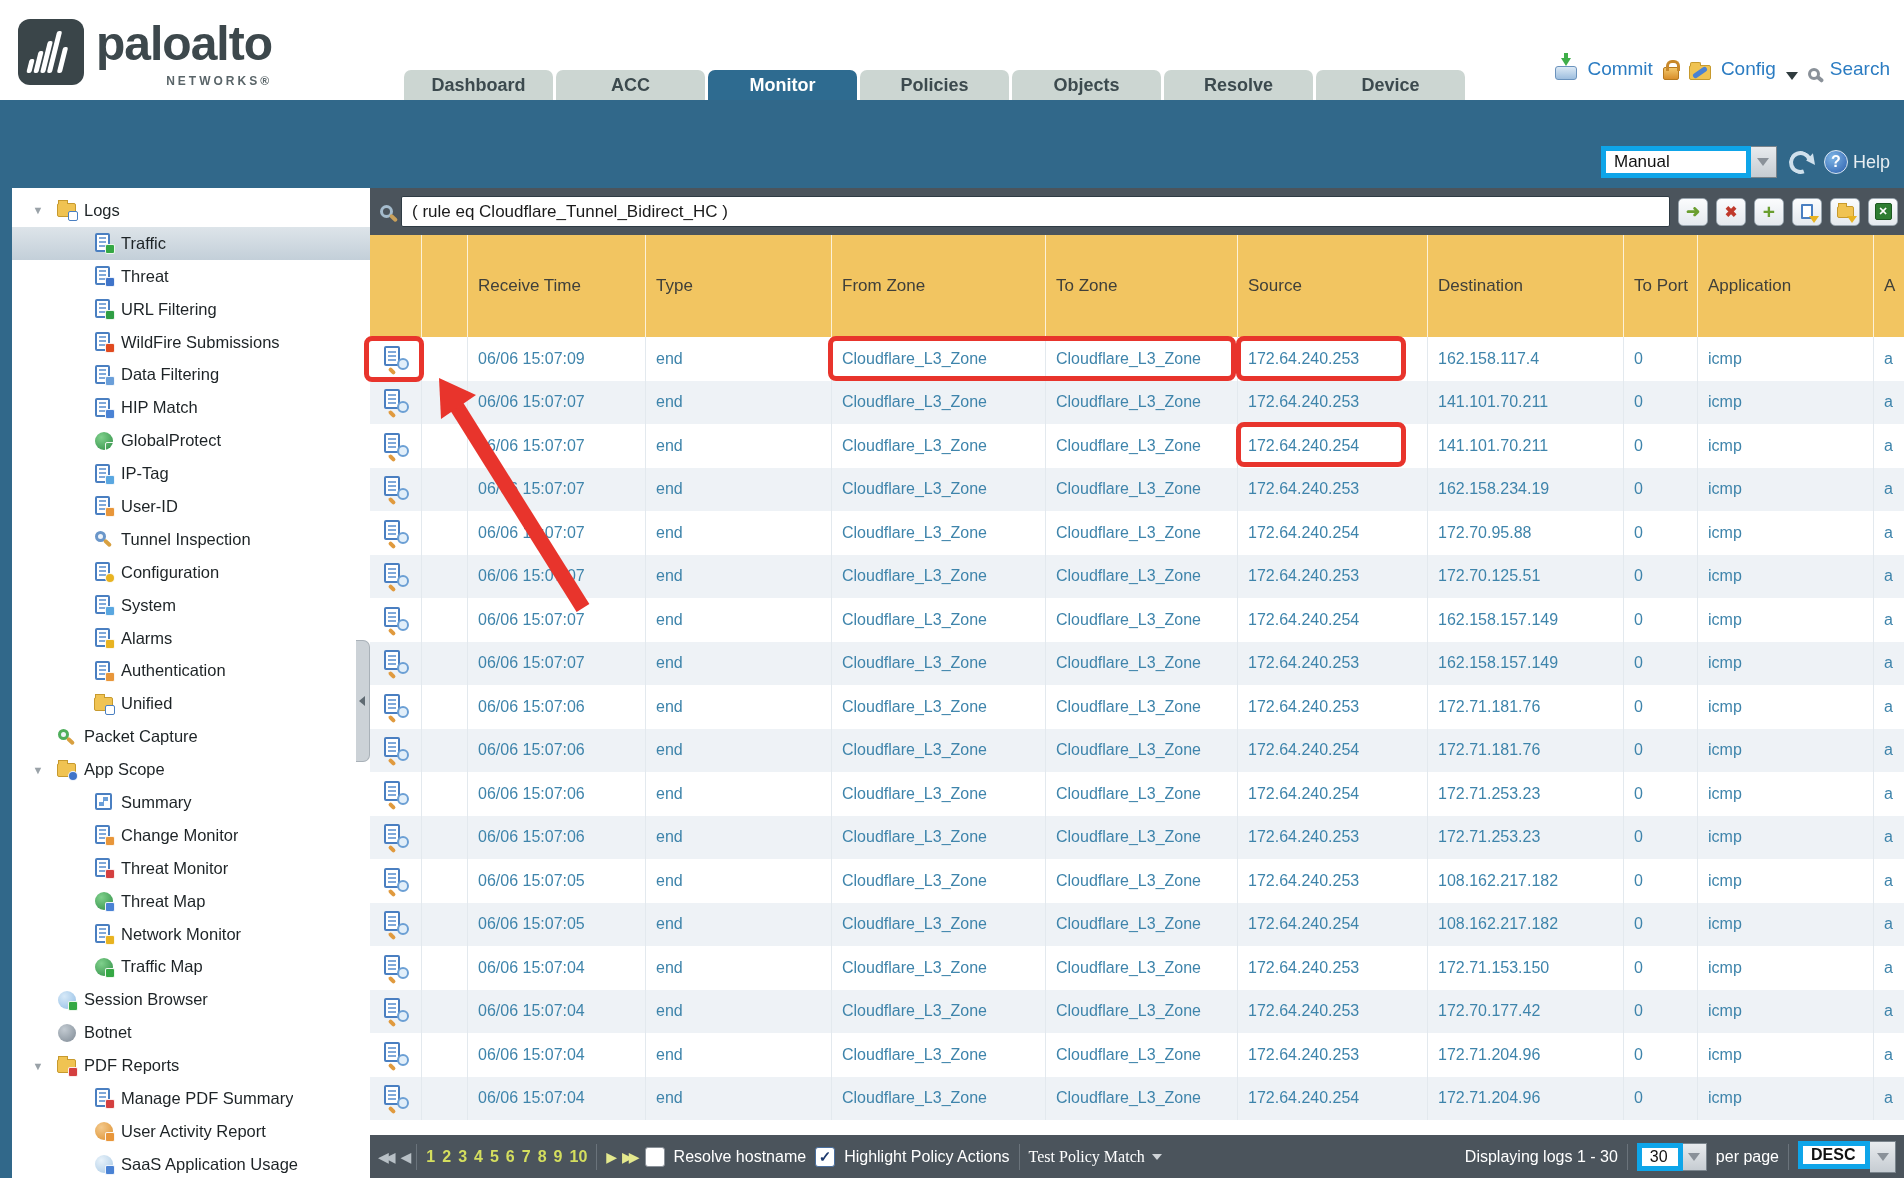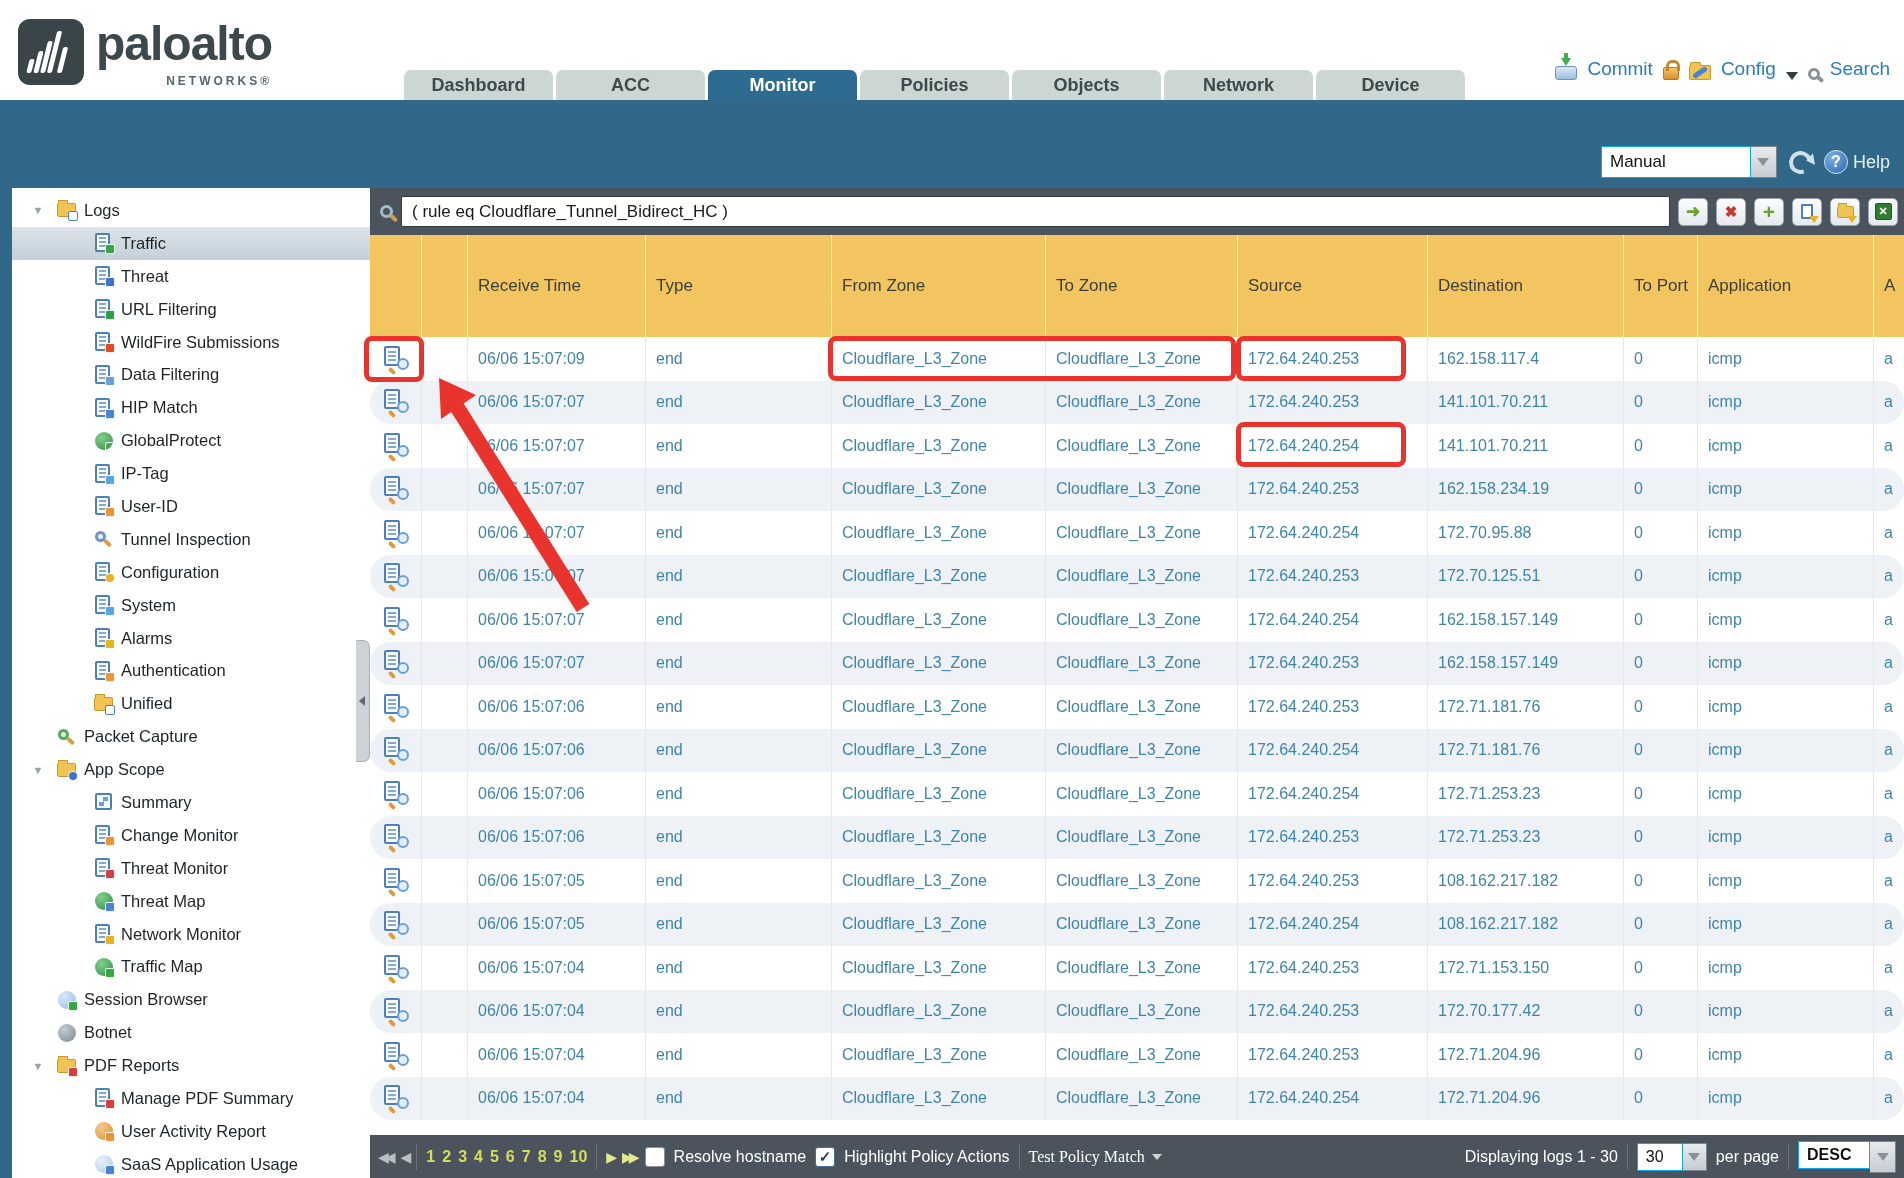--- a/index.html
+++ b/index.html
@@ -32,21 +32,21 @@
   .config-icon::before { content:""; position:absolute; top:-4px; left:0; width:9px; height:3px; background:#f0c352; border:1px solid #c79a2e; border-bottom:none; border-radius:2px 2px 0 0; }
   .config-icon::after { content:""; position:absolute; left:2px; top:4px; width:16px; height:5px; background:#4a82d4; border-radius:3px; transform:rotate(-35deg); }
   .caret-down { width:0; height:0; border-left:6px solid transparent; border-right:6px solid transparent; border-top:8px solid #2f3b3e; margin-top:4px; }
   .search-top-icon { width:12px; height:12px; border:3px solid #8a9199; border-radius:50%; position:relative; margin-top:2px; }
   .search-top-icon::after { content:""; position:absolute; width:8px; height:4px; background:#8a9199; border-radius:2px; transform:rotate(40deg); right:-7px; bottom:-4px; }
 
   
   .band { height:88px; background:#31688a; position:relative; }
   .utility { position:absolute; right:14px; bottom:10px; display:flex; align-items:center; gap:12px; }
   .sel { display:flex; }
-  .sel .sel-box { background:#fff; border:1px solid #0ea5e9; height:32px; display:flex; align-items:center; padding:0 8px; font-size:17px; color:#111; }
+  .sel .sel-box { background:#fff; border:5px solid #0ea5e9; height:32px; display:flex; align-items:center; padding:0 8px; font-size:17px; color:#111; }
   .sel .sel-btn { width:26px; height:32px; background:linear-gradient(#e8ebee,#c6ccd2); border:1px solid #7a848c; border-left:none; display:flex; align-items:center; justify-content:center; cursor:pointer; }
   .sel .sel-btn i { width:0; height:0; border-left:6px solid transparent; border-right:6px solid transparent; border-top:8px solid #8a9199; }
   .sel-manual .sel-box { width:150px; }
   .refresh-icon { width:23px; height:23px; border:4px solid #cfe0ec; border-right-color:transparent; border-radius:50%; transform:rotate(25deg); position:relative; cursor:pointer; }
   .refresh-icon::before { content:""; position:absolute; right:-6px; top:-3px; border-left:6px solid transparent; border-right:6px solid transparent; border-top:8px solid #cfe0ec; transform:rotate(55deg); }
   .help { display:flex; align-items:center; gap:5px; color:#e8eef2; font-size:18px; }
   .help-icon { width:24px; height:24px; border-radius:50%; background:radial-gradient(circle at 35% 30%, #7db4e4, #2c5fae); color:#fff; font-weight:bold; font-size:16px; display:flex; align-items:center; justify-content:center; border:1px solid #d8e6f2; cursor:pointer; }
 
   
   .content { display:flex; height:990px; background:#31688a; position:relative; }
@@ -118,21 +118,21 @@
   .mini-doc { width:12px; height:15px; background:#fff; border:2px solid #4a7fc1; border-radius:1px; }
   .mini-folder { width:17px; height:12px; background:#f0c352; border:1px solid #c79a2e; border-radius:2px; position:relative; }
   .mini-folder::before { content:""; position:absolute; top:-4px; left:0; width:7px; height:3px; background:#f0c352; border:1px solid #c79a2e; border-bottom:none; }
   .funnel { position:absolute; right:2px; bottom:2px; width:0; height:0; border-left:5px solid transparent; border-right:5px solid transparent; border-top:7px solid #e8b321; }
   .excel { width:17px; height:17px; background:#2e7d32; border-radius:2px; color:#fff; font-size:11px; font-weight:bold; display:flex; align-items:center; justify-content:center; border:1px solid #1d5a21; }
 
   
   .t-head { height:102px; background:#f2c561; display:flex; flex:none; }
   .h-cell { border-right:1px solid rgba(255,255,255,.75); display:flex; align-items:center; padding-left:10px; font-size:17px; color:#40403a; white-space:nowrap; overflow:hidden; cursor:pointer; }
   .rows { flex:1; background:#fff; overflow:hidden; }
-  .t-row { height:43.5px; display:flex; background:#fff;border-radius:21px; }
+  .t-row { height:43.5px; display:flex; background:#fff; }
   .t-row.alt { background:#eef2f6; }
   .t-cell { border-right:1px solid #e3e9ee; font-size:16px; color:#3e84ab; display:flex; align-items:center; padding-left:10px; white-space:nowrap; overflow:hidden; }
   .c-icon{width:52px; justify-content:center; padding-left:0;}
   .c-blank{width:46px}.c-time{width:178px}.c-type{width:186px}.c-from{width:214px}
   .c-to{width:192px}.c-src{width:190px}.c-dst{width:196px}.c-port{width:74px}.c-app{width:176px}
   .c-act{flex:1; border-right:none;}
 
   .ldi { position:relative; width:26px; height:28px; cursor:pointer; }
   .ldi .page { position:absolute; left:1px; top:1px; width:16px; height:20px; background:#fff; border:2px solid #4a7fc1; border-radius:2px; }
   .ldi .page::before { content:""; position:absolute; left:2px; top:3px; width:8px; height:11px; background:repeating-linear-gradient(#7fa8d9 0 2px, transparent 2px 4px); }
@@ -196,21 +196,21 @@
 
   <div class="tab alt">
         <span>Policies</span>
       </div>
 
   <div class="tab">
         <span>Objects</span>
       </div>
 
   <div class="tab alt">
-        <span>Network</span>
+        <span>Resolve</span>
       </div>
 
   <div class="tab">
         <span>Device</span>
       </div>
 </nav>
 
   <div class="top-actions">
     <span class="commit-icon"></span>
     <span class="lbl">Commit</span>

